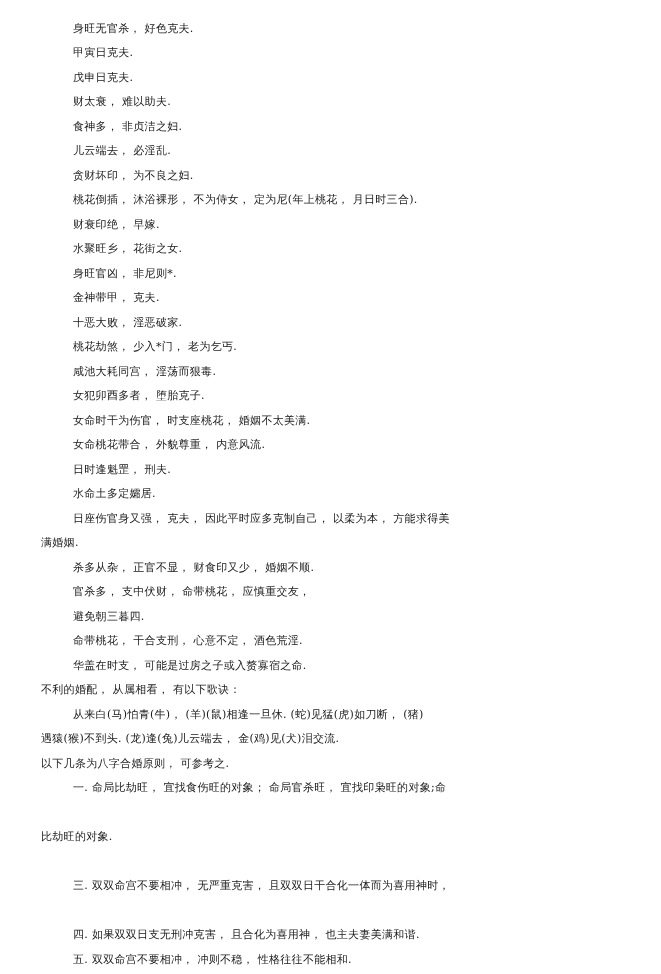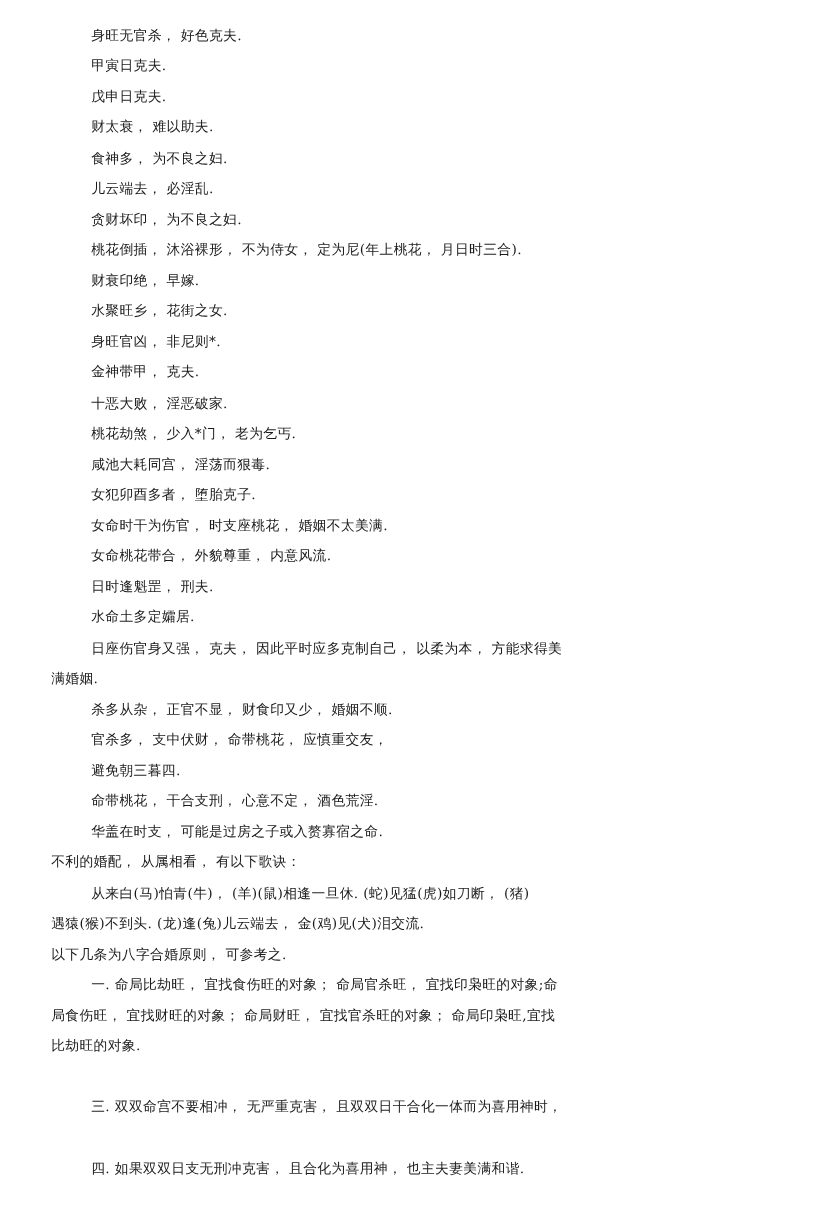--- a/index.html
+++ b/index.html
@@ -20,21 +20,21 @@
     .flush { left: 41px; }
   </style>
 </head>
 <body>
 
 <div class="page">
   <div class="line indent" style="top:19px">身旺无官杀， 好色克夫.</div>
   <div class="line indent" style="top:43px">甲寅日克夫.</div>
   <div class="line indent" style="top:68px">戊申日克夫.</div>
   <div class="line indent" style="top:92px">财太衰， 难以助夫.</div>
-  <div class="line indent" style="top:117px">食神多， 为不良之妇.</div>
+  <div class="line indent" style="top:117px">食神多， 非贞洁之妇.</div>
   <div class="line indent" style="top:141px">儿云端去， 必淫乱.</div>
   <div class="line indent" style="top:166px">贪财坏印， 为不良之妇.</div>
   <div class="line indent" style="top:190px">桃花倒插， 沐浴裸形， 不为侍女， 定为尼(年上桃花， 月日时三合).</div>
   <div class="line indent" style="top:215px">财衰印绝， 早嫁.</div>
   <div class="line indent" style="top:239px">水聚旺乡， 花街之女.</div>
   <div class="line indent" style="top:264px">身旺官凶， 非尼则*.</div>
   <div class="line indent" style="top:288px">金神带甲， 克夫.</div>
   <div class="line indent" style="top:313px">十恶大败， 淫恶破家.</div>
   <div class="line indent" style="top:337px">桃花劫煞， 少入*门， 老为乞丐.</div>
   <div class="line indent" style="top:362px">咸池大耗同宫， 淫荡而狠毒.</div>
@@ -48,17 +48,17 @@
   <div class="line indent" style="top:558px">杀多从杂， 正官不显， 财食印又少， 婚姻不顺.</div>
   <div class="line indent" style="top:582px">官杀多， 支中伏财， 命带桃花， 应慎重交友，</div>
   <div class="line indent" style="top:607px">避免朝三暮四.</div>
   <div class="line indent" style="top:631px">命带桃花， 干合支刑， 心意不定， 酒色荒淫.</div>
   <div class="line indent" style="top:656px">华盖在时支， 可能是过房之子或入赘寡宿之命.</div>
   <div class="line flush" style="top:680px">不利的婚配， 从属相看， 有以下歌诀：</div>
   <div class="line indent" style="top:705px">从来白(马)怕青(牛)， (羊)(鼠)相逢一旦休. (蛇)见猛(虎)如刀断， (猪)</div>
   <div class="line flush" style="top:729px">遇猿(猴)不到头. (龙)逢(兔)儿云端去， 金(鸡)见(犬)泪交流.</div>
   <div class="line flush" style="top:754px">以下几条为八字合婚原则， 可参考之.</div>
   <div class="line indent" style="top:778px">一. 命局比劫旺， 宜找食伤旺的对象； 命局官杀旺， 宜找印枭旺的对象;命</div>
-  <div class="line flush" style="top:803px">局食伤旺， 宜找财旺的对象； 命局财旺， 宜找官杀旺的对象； 命局印枭旺,宜找</div>
   <div class="line flush" style="top:827px">比劫旺的对象.</div>
   <div class="line indent" style="top:876px">三. 双双命宫不要相冲， 无严重克害， 且双双日干合化一体而为喜用神时，</div>
   <div class="line indent" style="top:925px">四. 如果双双日支无刑冲克害， 且合化为喜用神， 也主夫妻美满和谐.</div>
+  <div class="line indent" style="top:950px">五. 双双命宫不要相冲， 冲则不稳， 性格往往不能相和.</div>
 </div>
 
 </body></html>

